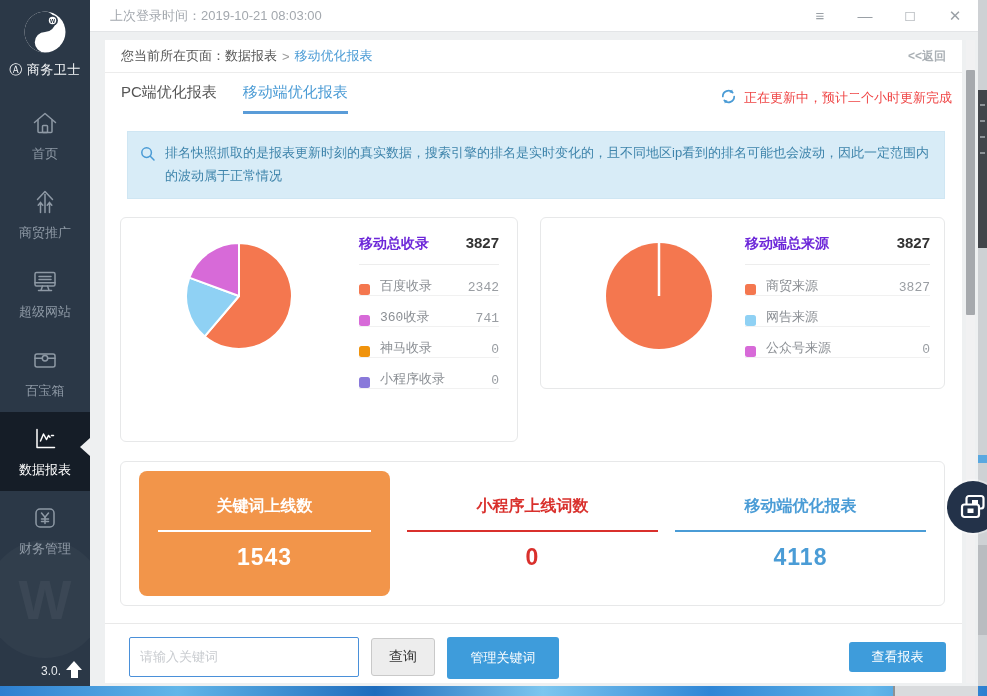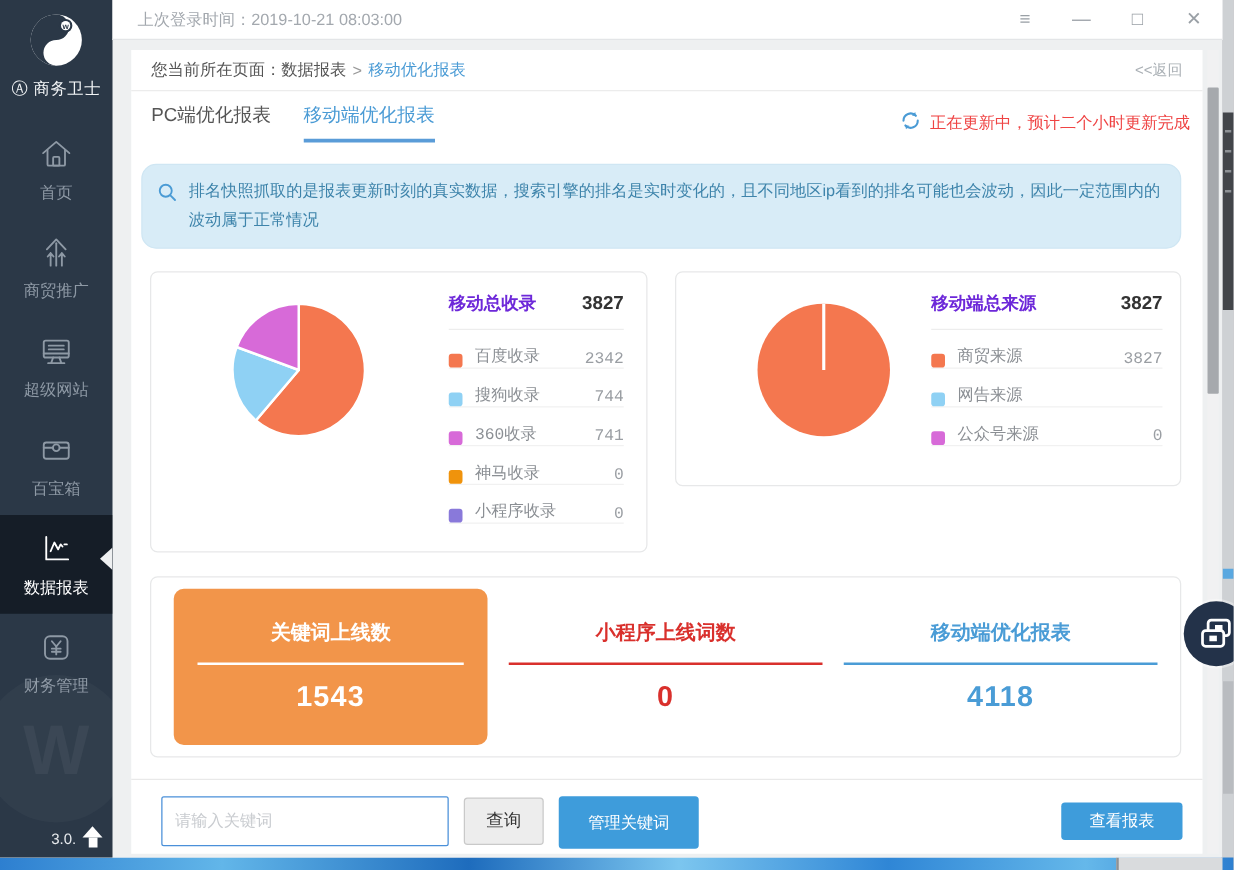--- a/index.html
+++ b/index.html
@@ -47,30 +47,30 @@
 
   
   .scrollbar { position: absolute; right: 3px; top: 40px; width: 9px; height: 643px; background: #f1f1f2; }
   .scroll-thumb { position: absolute; top: 30px; left: 0; width: 9px; height: 245px; background: #a6a9ad; border-radius: 1px; }
 
   
   .crumb-row { height: 33px; display: flex; align-items: center; padding: 0 16px; border-bottom: 1px solid #ececec; font-size: 13px; }
   .crumb-prefix { color: #555; }
   .crumb-sep { color: #999; margin: 0 5px; }
   .crumb-current { color: #4a9bd5; cursor: pointer; }
-  .back-link { margin-left: auto; color: #aab0b5; font-size: 12px; cursor: pointer; }
+  .back-link { margin-left: auto; color: #aab0b5; font-size: 12px; cursor: pointer; font-weight: bold; }
 
   
   .tabs-row { height: 44px; display: flex; align-items: center; padding: 6px 10px 0 16px; }
   .tab { font-size: 15px; color: #555; margin-right: 26px; cursor: pointer; padding-bottom: 9px; border-bottom: 3px solid transparent; }
   .tab.active { color: #4a9bd5; border-bottom-color: #5a9cd8; }
   .update-status { margin-left: auto; display: flex; align-items: center; gap: 7px; color: #ef4444; font-size: 13px; }
 
   
-  .notice { margin: 14px 17px 0 8px; background: #d8ecf7; border: 1px solid #cfe6f3; border-radius: 12px; padding: 10px 14px 10px 12px;
+  .notice { margin: 14px 17px 0 22px; background: #d8ecf7; border: 1px solid #cfe6f3; border-radius: 0; padding: 10px 14px 10px 12px;
     display: flex; gap: 9px; color: #3e84ab; font-size: 13px; line-height: 1.75; }
   .notice svg { flex: 0 0 auto; margin-top: 4px; }
 
   
   .cards-row { display: flex; align-items: flex-start; gap: 22px; margin: 18px 17px 0 15px; }
   .card { background: #fff; border: 1px solid #e7e8e9; border-radius: 6px; display: flex; }
   .card-sources  { flex: 1; height: 172px; }
   .card-included { width: 398px; height: 225px; }
   .pie-slot { margin: 22px 0 0 62px; }
   .legend { margin-left: auto; margin-right: 18px; width: 140px; }
@@ -272,25 +272,20 @@
                 </svg></div>
             <div class="legend">
                 <div class="lg-head">
                   <span class="lg-title">移动总收录</span>
                   <span class="lg-total">3827</span>
                 </div>
                 <div class="lg-row">
                   <span class="sw" style="background: rgb(244, 119, 79);"></span>
                   <span>百度收录</span>
                   <em>2342</em>
-                </div>
-                <div class="lg-row">
-                  <span class="sw" style="background: rgb(143, 209, 244);"></span>
-                  <span>搜狗收录</span>
-                  <em>744</em>
                 </div>
                 <div class="lg-row">
                   <span class="sw" style="background: rgb(215, 106, 216);"></span>
                   <span>360收录</span>
                   <em>741</em>
                 </div>
                 <div class="lg-row">
                   <span class="sw" style="background: rgb(240, 147, 12);"></span>
                   <span>神马收录</span>
                   <em>0</em>

